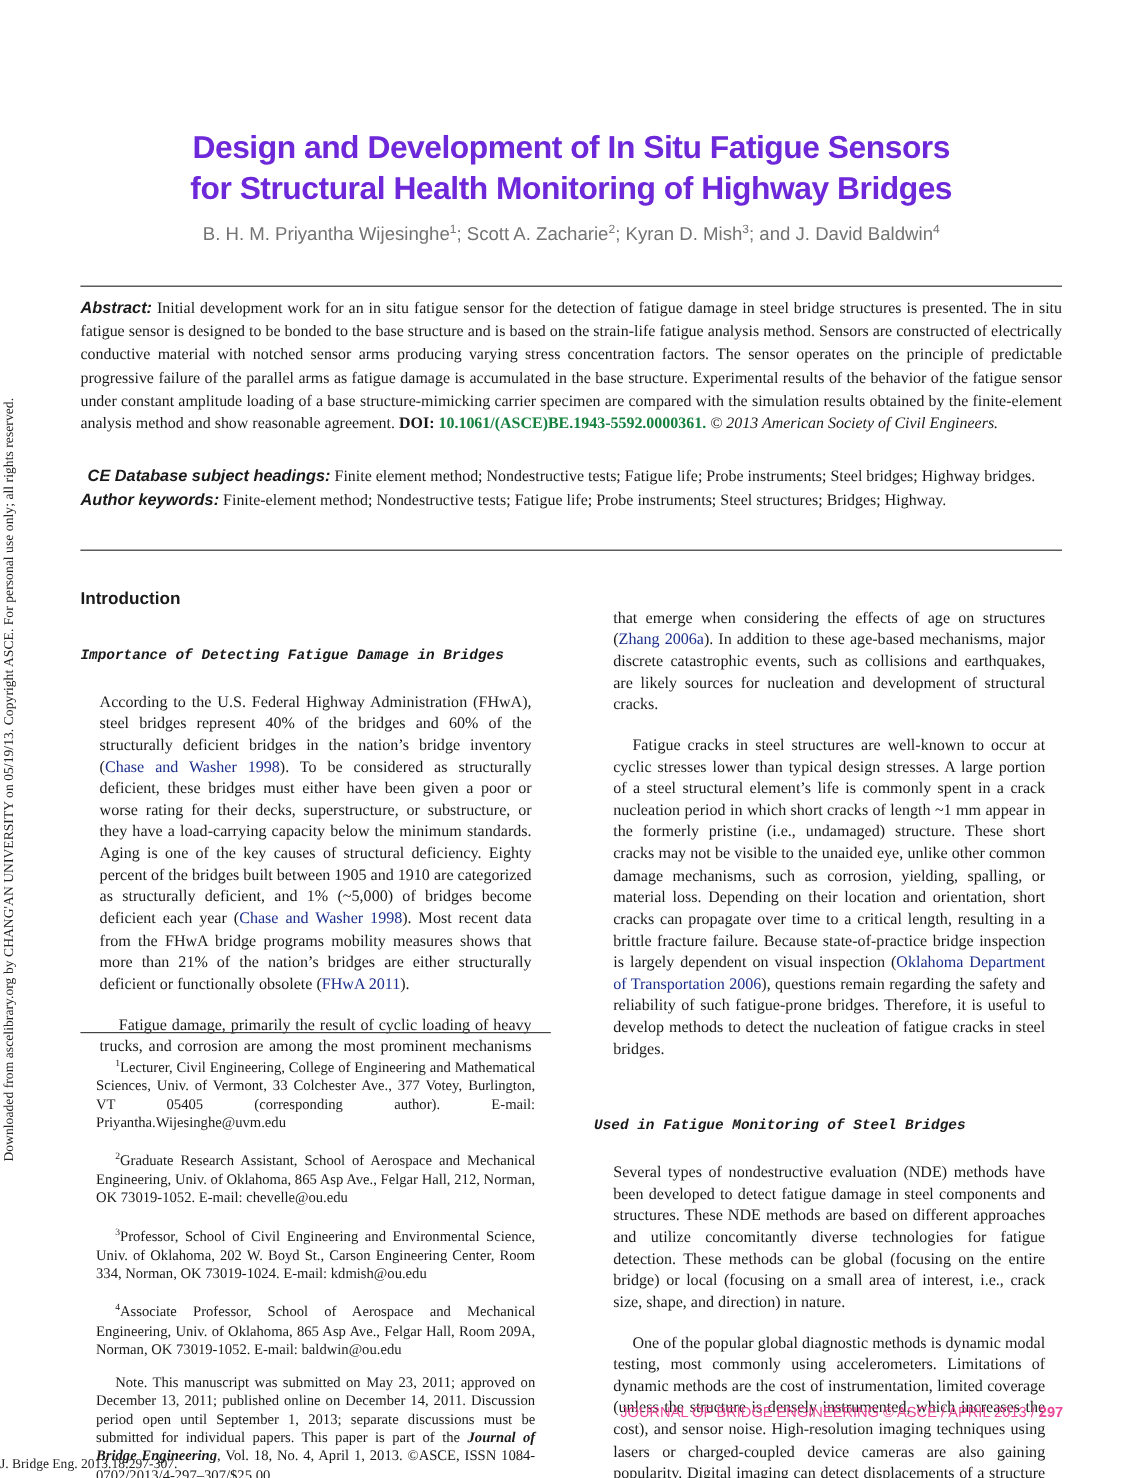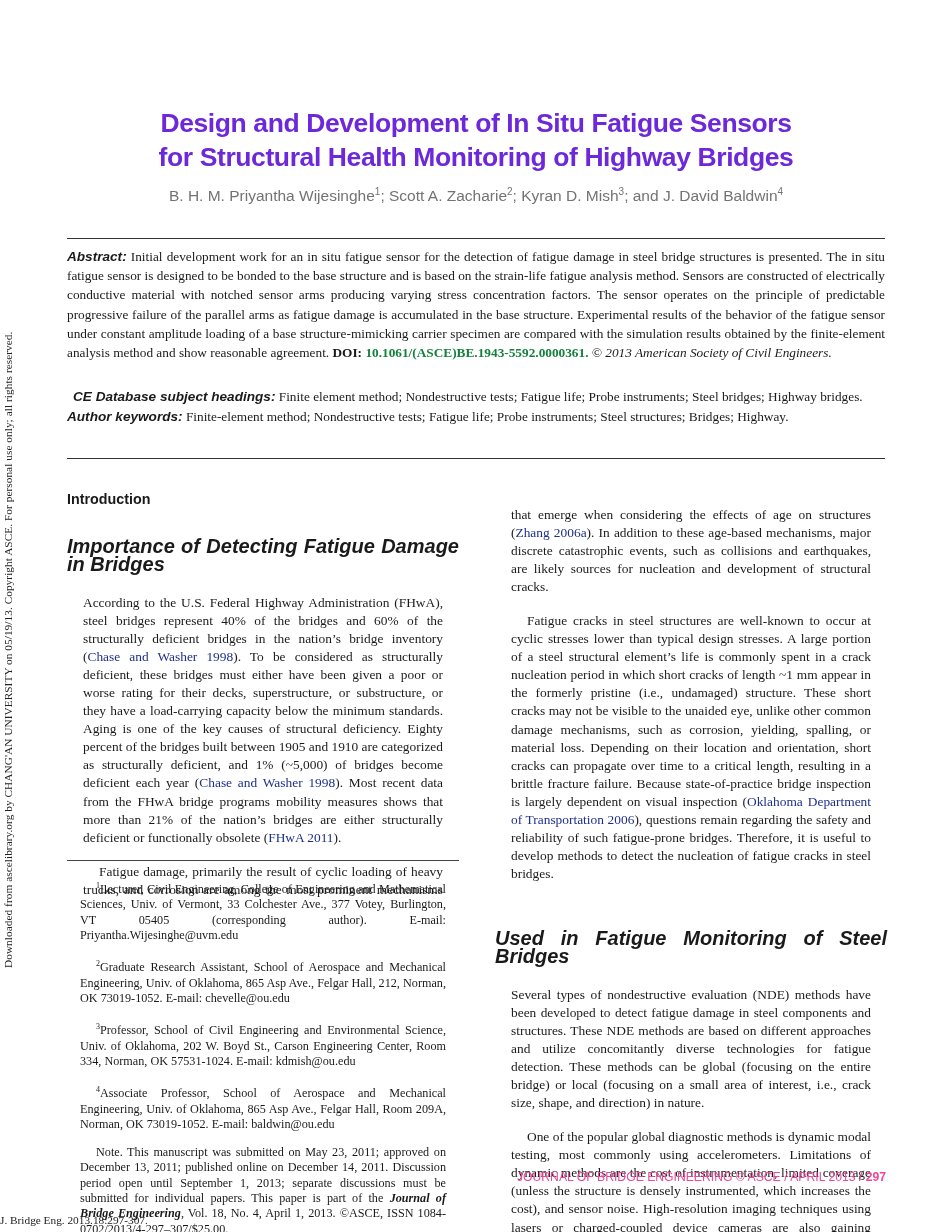--- a/index.html
+++ b/index.html
@@ -32,21 +32,21 @@
     font-family: "Liberation Serif", serif; font-size: 13.3px; line-height: 19.5px; text-align: justify; margin-left: 20px; }
   #keywords { position: absolute; left: 67px; top: 407px; width: 818px;
     font-family: "Liberation Serif", serif; font-size: 13.3px; line-height: 19.5px; }
 
   .col { position: absolute; width: 392px; font-family: "Liberation Serif", serif; font-size: 13.4px; line-height: 18.05px; text-align: justify; }
   #col-left { left: 67px; top: 490px; }
   #col-right { left: 495px; top: 490px; }
   .col p { margin: 16px; text-indent: 16px; }
   .col p.noindent { text-indent: 0; }
   .h1 { font-family: "Liberation Sans", sans-serif; font-weight: bold; font-size: 14.3px; line-height: 18px; margin: 0; }
-  .h2 { font-family: Liberation Sans, sans-serif; font-weight: bold; font-style: italic; font-size: 20px; line-height: 18px; margin: 0; }
+  .h2 { font-family: Liberation Mono, monospace; font-weight: bold; font-style: italic; font-size: 12px; line-height: 18px; margin: 0; }
 
   #footnotes { position: absolute; left: 67px; top: 860px; width: 392px; border-top: 1.2px solid #444; padding-top: 4px;
     font-family: "Liberation Serif", serif; font-size: 12.2px; line-height: 15.3px; text-align: justify; }
   #footnotes p { margin: 13px; text-indent: 16px; }
   #footnotes sup { font-size: 8px; }
 
   #running-footer { position: absolute; right: 66px; top: 1170px; font-family: Liberation Sans, sans-serif; font-size: 12.2px; color: #ec4899; }
   #running-footer b { font-weight: bold; }
   #citation-footer { position: absolute; left: 0; width: 952px; top: 1214px; text-align: left; font-family: "Liberation Serif", serif; font-size: 11.3px; color: #222; }
 </style>
@@ -103,21 +103,21 @@
     <div>Used in Fatigue Monitoring of Steel Bridges</div>
   </div>
   <div style="height:5px"></div>
   <p class="noindent">Several types of nondestructive evaluation (NDE) methods have been developed to detect fatigue damage in steel components and structures. These NDE methods are based on different approaches and utilize concomitantly diverse technologies for fatigue detection. These methods can be global (focusing on the entire bridge) or local (focusing on a small area of interest, i.e., crack size, shape, and direction) in nature.</p>
   <p>One of the popular global diagnostic methods is dynamic modal testing, most commonly using accelerometers. Limitations of dynamic methods are the cost of instrumentation, limited coverage (unless the structure is densely instrumented, which increases the cost), and sensor noise. High-resolution imaging techniques using lasers or charged-coupled device cameras are also gaining popularity. Digital imaging can detect displacements of a structure at points of interest and reduce costs while covering a larger area of the structure in a single image.</p>
 </div>
 
 <div id="footnotes">
   <p><sup>1</sup><span>Lecturer, Civil Engineering, College of Engineering and Mathematical Sciences, Univ. of Vermont, 33 Colchester Ave., 377 Votey, Burlington, VT 05405 (corresponding author). E-mail: Priyantha.Wijesinghe@uvm.edu</span></p>
   <p><sup>2</sup><span>Graduate Research Assistant, School of Aerospace and Mechanical Engineering, Univ. of Oklahoma, 865 Asp Ave., Felgar Hall, 212, Norman, OK 73019-1052. E-mail: chevelle@ou.edu</span></p>
-  <p><sup>3</sup><span>Professor, School of Civil Engineering and Environmental Science, Univ. of Oklahoma, 202 W. Boyd St., Carson Engineering Center, Room 334, Norman, OK 57531-1024. E-mail: kdmish@ou.edu</span></p>
+  <p><sup>3</sup><span>Professor, School of Civil Engineering and Environmental Science, Univ. of Oklahoma, 202 W. Boyd St., Carson Engineering Center, Room 334, Norman, OK 73019-1024. E-mail: kdmish@ou.edu</span></p>
   <p><sup>4</sup><span>Associate Professor, School of Aerospace and Mechanical Engineering, Univ. of Oklahoma, 865 Asp Ave., Felgar Hall, Room 209A, Norman, OK 73019-1052. E-mail: baldwin@ou.edu</span></p>
   <p><span>Note. This manuscript was submitted on May 23, 2011; approved on December 13, 2011; published online on December 14, 2011. Discussion period open until September 1, 2013; separate discussions must be submitted for individual papers. This paper is part of the </span><b><i>Journal of Bridge Engineering</i></b><span>, Vol. 18, No. 4, April 1, 2013. ©ASCE, ISSN 1084-0702/2013/4-297–307/$25.00.</span></p>
 </div>
 
 <div id="running-footer">
   <span>JOURNAL OF BRIDGE ENGINEERING © ASCE / APRIL 2013 / </span><b>297</b>
 </div>
 
 <div id="citation-footer">J. Bridge Eng. 2013.18:297-307.</div>
 

